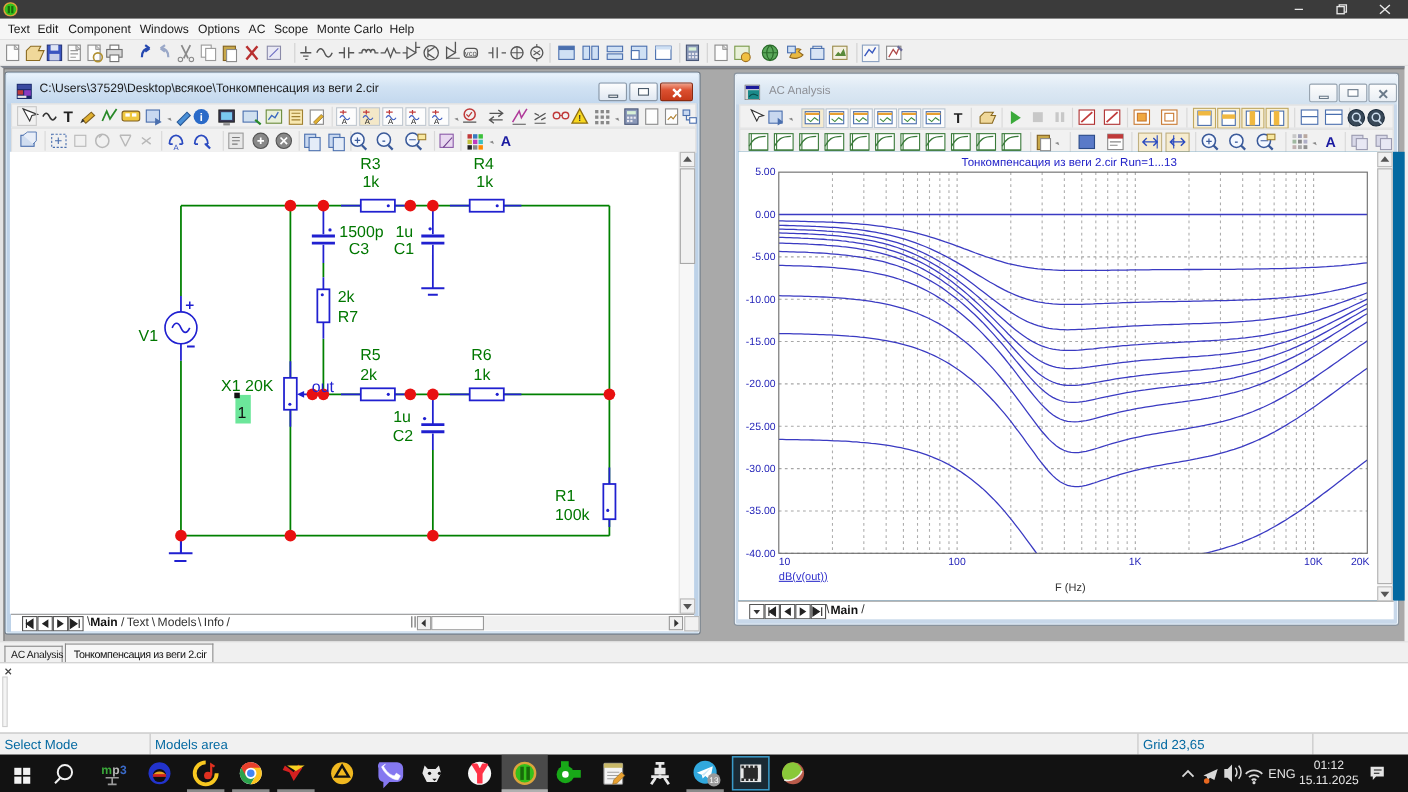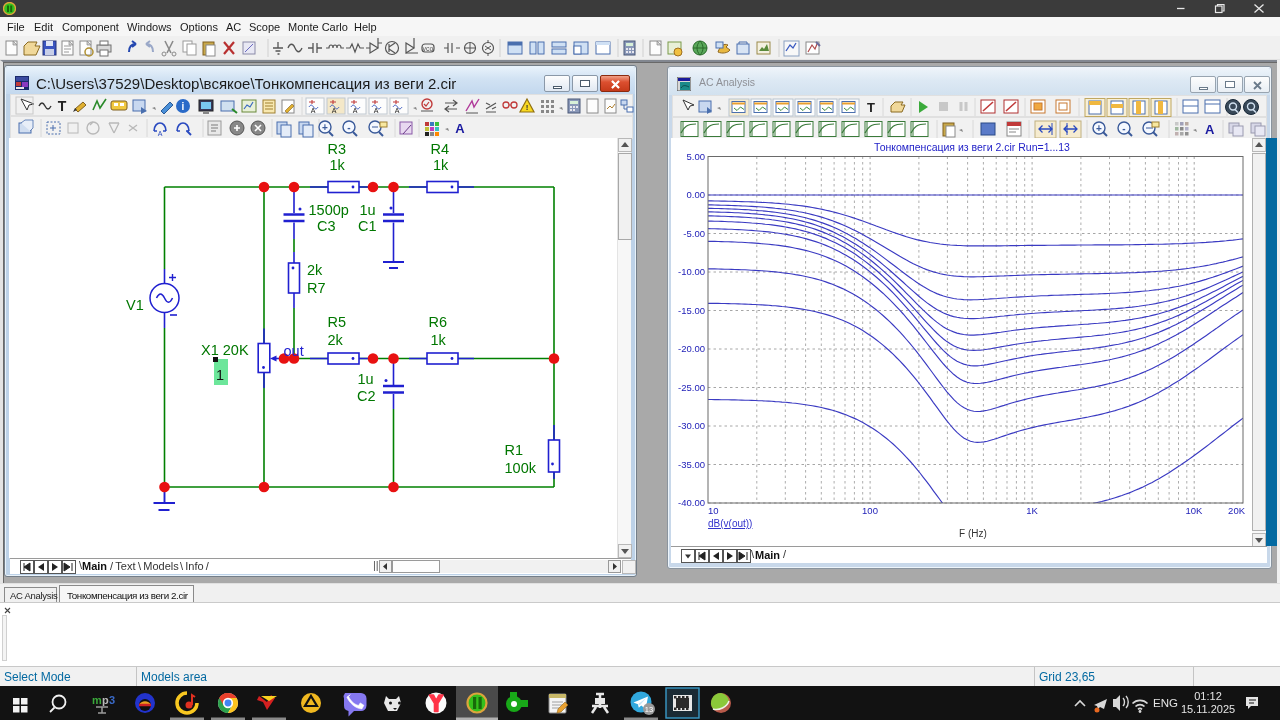--- a/index.html
+++ b/index.html
@@ -18,21 +18,21 @@
  </svg>
  <svg class="abs" style="left:1155px;top:0" width="125" height="17" viewBox="0 0 125 17">
   <path d="M22 8.5h7.5" stroke="#e8e8e8" stroke-width="1.3" fill="none"></path>
   <rect x="60.5" y="6" width="6.5" height="6.5" fill="none" stroke="#e8e8e8" stroke-width="1.2"></rect>
   <path d="M62.5 6v-1.5h6.5V11h-1.5" stroke="#e8e8e8" stroke-width="1.2" fill="none"></path>
   <path d="M99.5 4.5l9 8M108.5 4.5l-9 8" stroke="#e8e8e8" stroke-width="1.3"></path>
  </svg>
 </div>
 
 <div class="abs" style="left:0;top:17px;width:1280px;height:19px;background:#f6f6f6;font-size:11px;color:#1a1a1a">
-<span class="abs" style="left:7px;top:4px">File</span>
+<span class="abs" style="left:7px;top:4px">Text</span>
 <span class="abs" style="left:34px;top:4px">Edit</span>
 <span class="abs" style="left:62px;top:4px">Component</span>
 <span class="abs" style="left:127px;top:4px">Windows</span>
 <span class="abs" style="left:180px;top:4px">Options</span>
 <span class="abs" style="left:226px;top:4px">AC</span>
 <span class="abs" style="left:249px;top:4px">Scope</span>
 <span class="abs" style="left:288px;top:4px">Monte Carlo</span>
 <span class="abs" style="left:354px;top:4px">Help</span>
 </div>
 
@@ -134,21 +134,21 @@
 <div class="abs" style="left:4px;top:65px;width:633px;height:512px;background:#bdd2e8;border:1px solid #747e88;border-radius:3px;box-shadow:inset 0 0 0 1px #e8f2fa">
 
  <div class="abs" style="left:1px;top:1px;width:629px;height:27px;background:linear-gradient(#e8f2fb,#d1e2f3 45%,#c3d8ee);border-radius:2px 2px 0 0">
   <svg class="abs" style="left:9px;top:9px" width="14" height="14" viewBox="0 0 14 14">
    <rect width="14" height="14" fill="#1a2a6a"></rect>
         <rect x="1" y="1" width="12" height="4" fill="#3a4aa0"></rect>
    <rect x="1" y="6" width="5" height="4" fill="#c03a3a"></rect>
         <rect x="7" y="6" width="6" height="5" fill="#8a3ac0"></rect>
    <rect x="1" y="11" width="8" height="2" fill="#e8e8e8"></rect>
   </svg>
-  <span class="abs" style="left:30px;top:8px;font-size:15px;color:#1a1a1a">C:\Users\37529\Desktop\всякое\Тонкомпенсация из веги 2.cir</span>
+  <span class="abs" style="left:30px;top:8px;font-size:11px;color:#1a1a1a">C:\Users\37529\Desktop\всякое\Тонкомпенсация из веги 2.cir</span>
   <div class="abs" style="left:538px;top:8px;width:26px;height:17px;background:linear-gradient(#fdfdfd,#e0e8f2);border:1px solid #8a98a8;border-radius:2px">
         <div class="abs" style="left:8px;top:10px;width:9px;height:3px;border:1px solid #4a5a6a;background:#fff"></div>
       </div>
   <div class="abs" style="left:566px;top:8px;width:26px;height:17px;background:linear-gradient(#fdfdfd,#e0e8f2);border:1px solid #8a98a8;border-radius:2px">
         <div class="abs" style="left:7px;top:4px;width:10px;height:7px;border:1.5px solid #4a5a6a;background:#fff"></div>
       </div>
   <div class="abs" style="left:594px;top:8px;width:30px;height:17px;background:linear-gradient(#f0a088,#dc5030 40%,#c63a1a);border:1px solid #8a2a10;border-radius:2px">
    <svg class="abs" style="left:9px;top:3px" width="11" height="11" viewBox="0 0 11 11">
           <path d="M2 2l7 7M9 2l-7 7" stroke="#fff" stroke-width="2.2"></path>
           <path d="M2 2l7 7M9 2l-7 7" stroke="#fff" stroke-width="1.2"></path>

